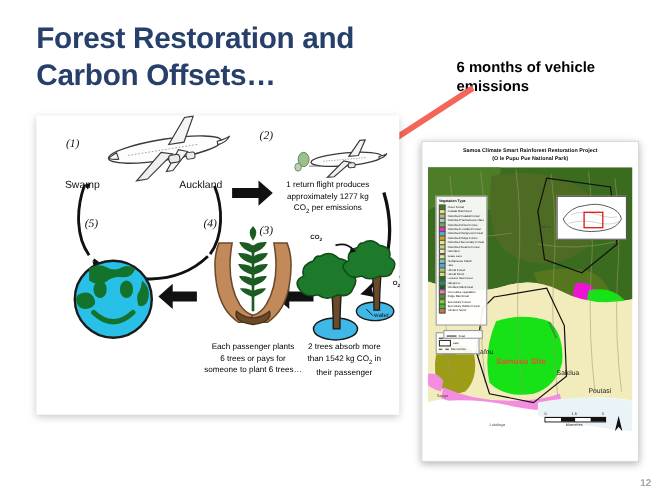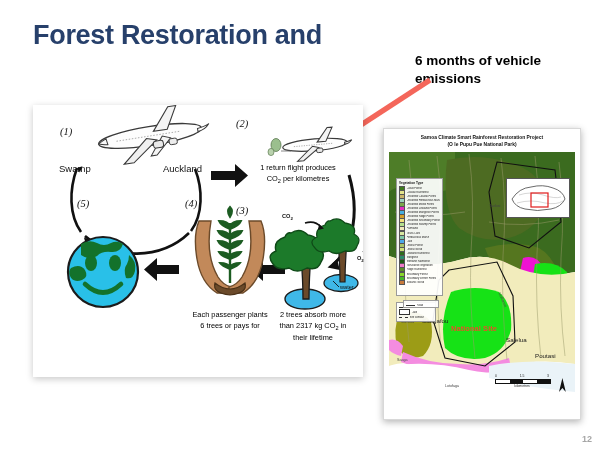--- a/index.html
+++ b/index.html
@@ -123,20 +123,21 @@
     font-size:9px;color:#a6a6a6;font-weight:bold;
   }
 </style>
 </head>
 <body>
 
 <div class="slide">
 
   <div class="title">
     <span>Forest Restoration and</span>
+    <span class="l2">Carbon Offsets…</span>
   </div>
 
   <div class="callout">6 months of vehicle emissions</div>
 
   <svg class="red-arrow" viewBox="0 0 110 90">
     <defs>
       <marker id="ah" markerWidth="6" markerHeight="6" refX="2.6" refY="3" orient="auto">
         <path d="M6,0.4 L0.3,3 L6,5.6 L4.6,3 Z" fill="#f4665a"></path>
       </marker>
     </defs>
@@ -254,32 +255,34 @@
       <div class="step-num" style="left:203px;top:13px;">(2)</div>
       <div class="step-num" style="left:203px;top:100px;">(3)</div>
       <div class="step-num" style="left:152px;top:93px;">(4)</div>
       <div class="step-num" style="left:44px;top:93px;">(5)</div>
 
       <div class="city" style="left:26px;top:58px;">Swamp</div>
       <div class="city" style="left:130px;top:58px;">Auckland</div>
 
       <div class="blurb" style="left:203px;top:58px;width:124px;">
         <div>1 return flight produces</div>
-        <div><span>CO</span><sub>2</sub><span> per kilometres</span></div>
+        <div>approximately  1277 kg</div>
+        <div><span>CO</span><sub>2</sub><span> per emissions</span></div>
       </div>
 
       <div class="blurb" style="left:228px;top:205px;width:104px;">
         <div>2 trees absorb more</div>
-        <div><span>than 2317 kg CO</span><sub>2</sub><span> in</span></div>
-        <div>their lifetime</div>
+        <div><span>than 1542 kg CO</span><sub>2</sub><span> in</span></div>
+        <div>their passenger</div>
       </div>
 
       <div class="blurb" style="left:126px;top:205px;width:142px;">
         <div>Each passenger plants</div>
         <div>6 trees or pays for</div>
+        <div>someone to plant 6 trees…</div>
       </div>
 
       <div class="tinylbl" style="left:249px;top:108px;"><span>CO</span><sub>2</sub></div>
       <div class="tinylbl" style="left:324px;top:150px;"><span>O</span><sub>2</sub></div>
       <div class="tinylbl plain" style="left:307px;top:179px;">water</div>
     </div>
   </div>
 
   <div class="map-card">
 
@@ -473,21 +476,21 @@
 
       <div class="place" style="left:33px;top:165px;">Saagafou</div>
       <div class="place" style="left:117px;top:184px;">Salelua</div>
       <div class="place" style="left:146px;top:200px;">Poutasi</div>
       <div class="place sm" style="left:12px;top:168px;">Samusu</div>
       <div class="place sm" style="left:8px;top:206px;">Saaga</div>
       <div class="place sm" style="left:100px;top:52px;">Taufusi</div>
       <div class="place sm" style="left:112px;top:140px;transform:rotate(65deg);transform-origin:left top;">Mulifanua</div>
       <div class="place sm" style="left:56px;top:232px;">Lotofaga</div>
 
-      <div class="project-site" style="left:62px;top:172px;">National Site</div>
+      <div class="project-site" style="left:62px;top:172px;">Samusu Site</div>
 
       <div class="scalebar" style="left:106px;top:222px;">
         <div class="scale-nums">
           <span>0</span>
           <span>1.5</span>
           <span>3</span>
         </div>
         <div class="scale-line">
           <div style="background:#fff"></div>
             <div style="background:#111"></div>

